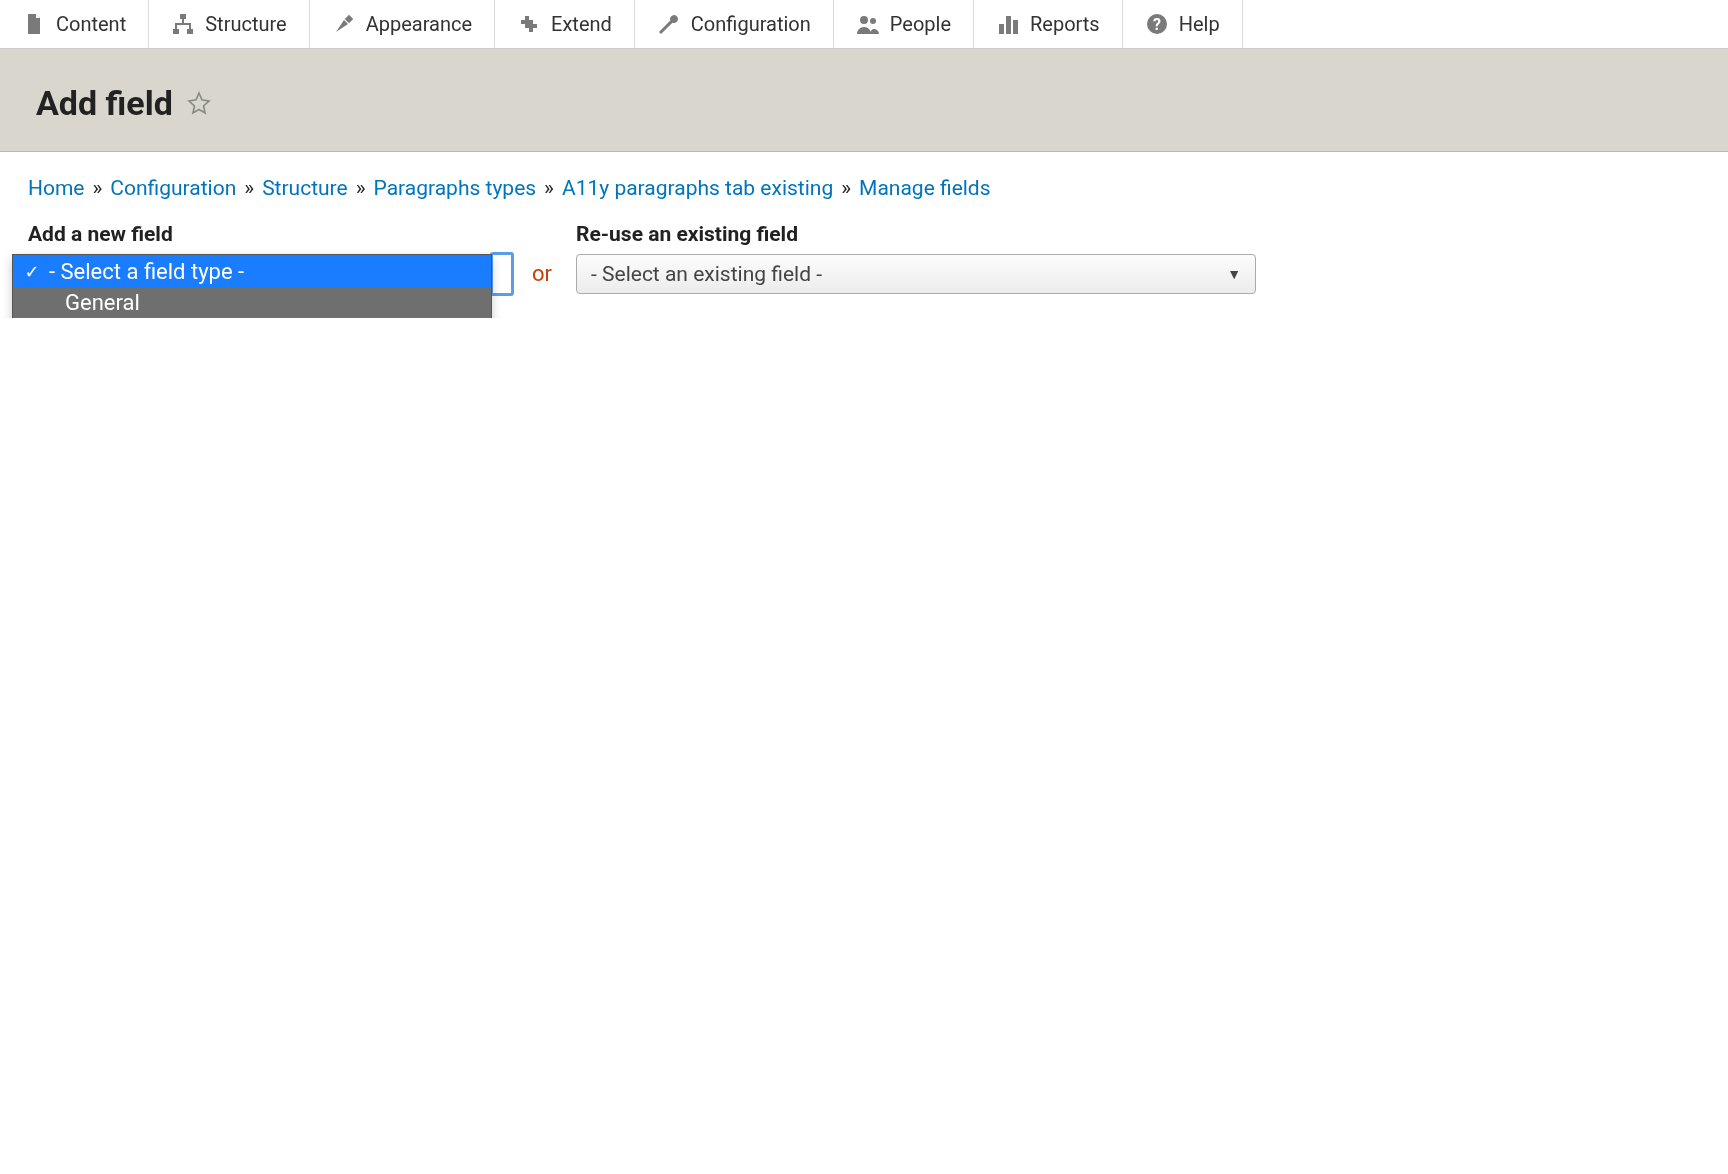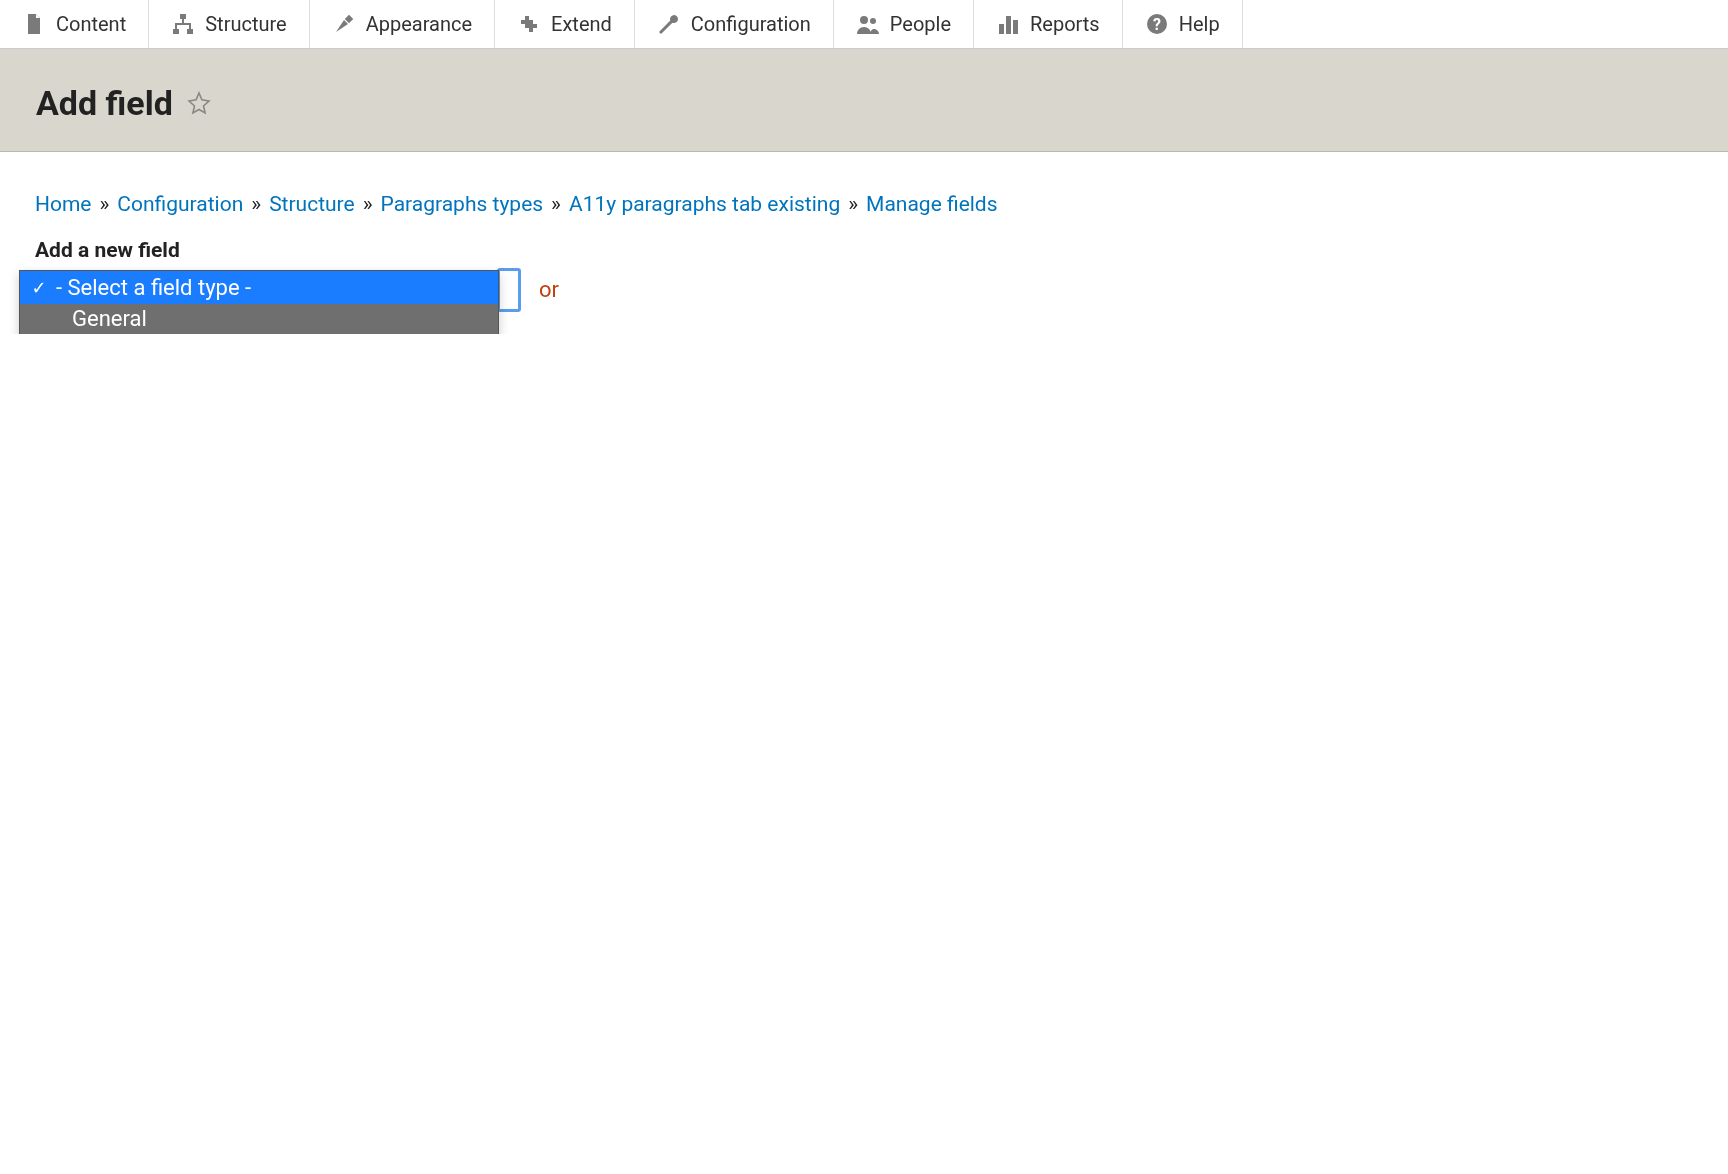--- a/index.html
+++ b/index.html
@@ -11,21 +11,21 @@
     .toolbar-icon { width: 24px; height: 24px; display: inline-flex; align-items: center; justify-content: center; fill: #7a7a7a; color: #7a7a7a; }
     .toolbar-icon svg { width: 24px; height: 24px; }
     
     
     .title-region { background: #d9d7cd; padding: 34px 36px 28px 36px; border-bottom: 1px solid #bdb9ac; }
     .page-title { display: flex; align-items: center; gap: 14px; }
     .page-title h1 { font-size: 34px; font-weight: 700; color: #222; }
     .star-icon { width: 24px; height: 24px; stroke: #888; fill: none; stroke-width: 1.6; }
     
     
-    .content-area { padding: 24px 35px; margin-top: 16px; }
+    .content-area { padding: 24px 28px; }
     .breadcrumb { display: flex; flex-wrap: wrap; align-items: center; gap: 6px; font-size: 21px; margin-bottom: 22px; }
     .breadcrumb a { color: #0074bd; text-decoration: none; }
     .breadcrumb .sep { color: #222; padding: 0 2px; }
     
     
     .form-row { display: flex; gap: 24px; align-items: flex-start; }
     .form-col { display: flex; flex-direction: column; gap: 8px; }
     .form-label { font-weight: 700; font-size: 21px; }
     .select-wrapper { position: relative; width: 480px; }
     .select-wrapper.wide { width: 680px; }
@@ -198,16 +198,25 @@
           <div class="option">User</div>
           <div class="option">Other…</div>
 
           <div class="cutoff">Reference revisions</div>
         </div>
       </div>
     </div>
 
     <div class="or-text">or</div>
 
+    <div class="form-col">
+      <label class="form-label">Re-use an existing field</label>
+      <div class="select-wrapper wide">
+        <div class="select-display">
+          <span>- Select an existing field -</span>
+          <span class="caret">▼</span>
+        </div>
+      </div>
+    </div>
 
   </div>
 
 </div>
 
 </body></html>

